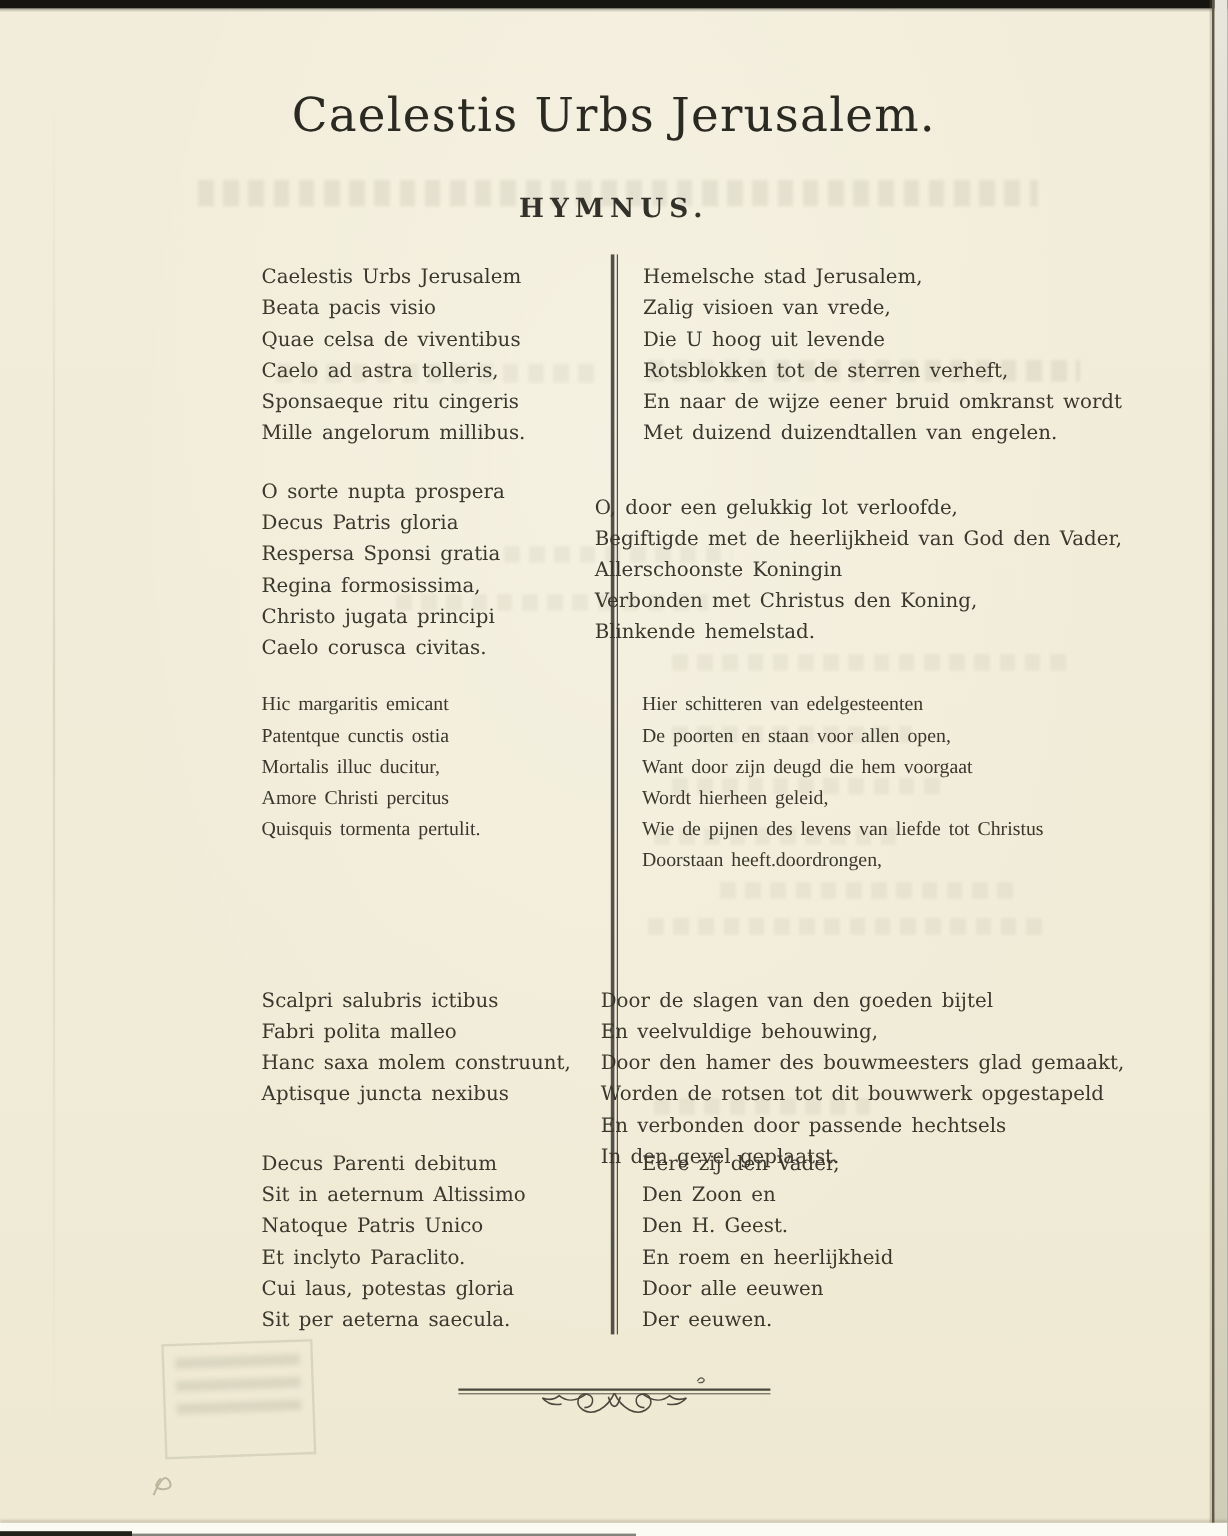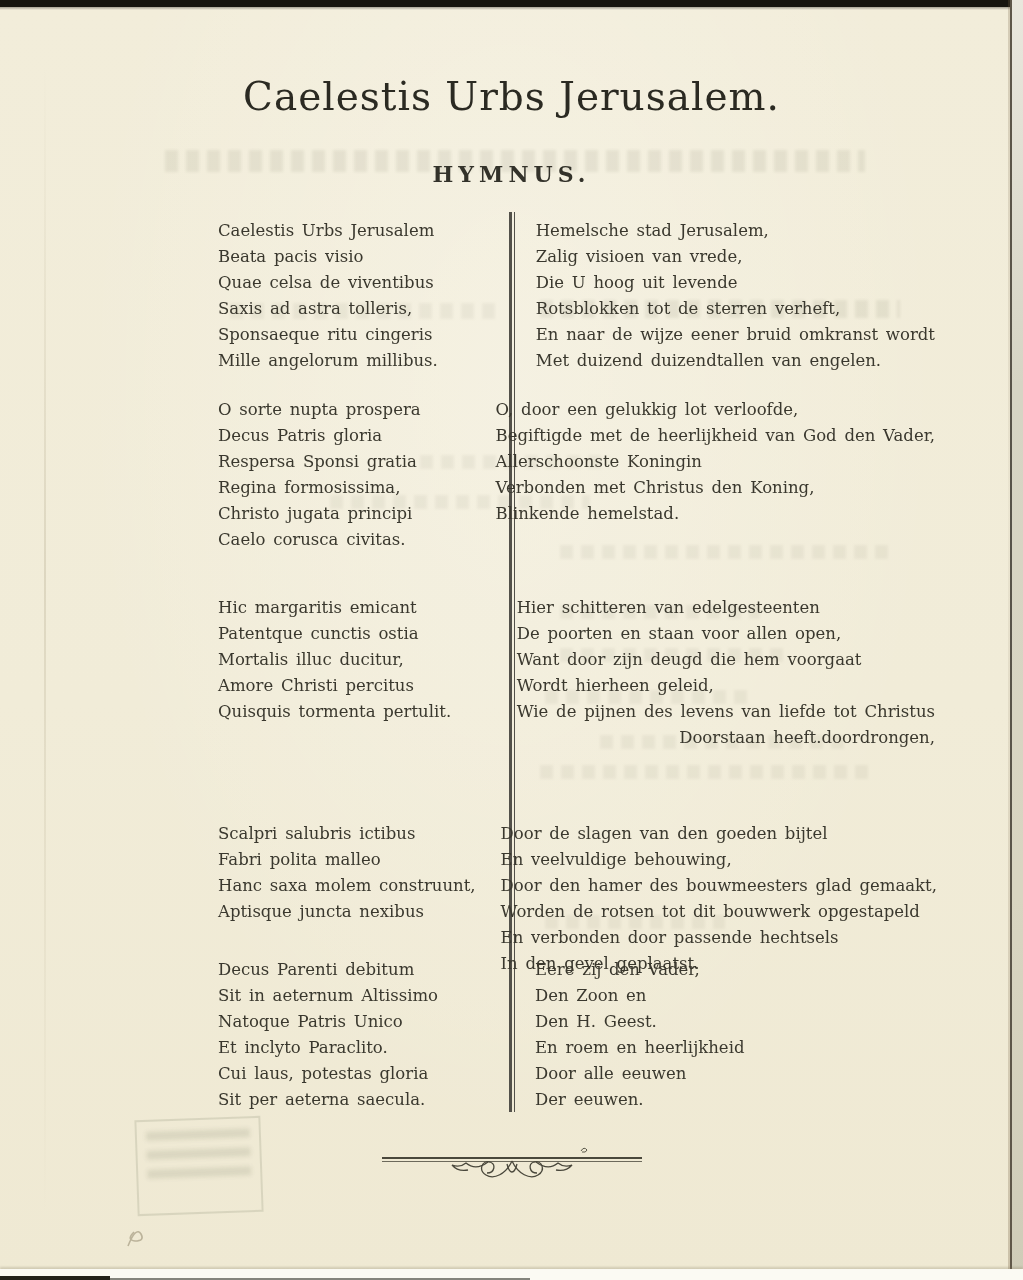--- a/index.html
+++ b/index.html
@@ -41,21 +41,21 @@
     font-size:39px;letter-spacing:1px;color:#2b2a22;}
   .subtitle{position:absolute;top:141px;left:0;width:100%;text-align:center;
     font-size:22px;font-weight:bold;letter-spacing:5px;color:#33322a;margin-top:20px;}
 
   
   #stanzas{position:absolute;top:0;left:0;width:100%;height:100%;}
   .stanza-row{position:absolute;left:218px;width:717px;display:flex;}
   .col{font-size:16.5px;line-height:26px;word-spacing:2.5px;white-space:nowrap;}
   .col-latin{width:292px;margin-right:25px;}
   .col-dutch{flex:1;}
-  .line.split{display:flex;justify-content:flex-end;white-space:nowrap;}
+  .line.split{display:flex;justify-content:flex-start;white-space:nowrap;}
   .divider{position:absolute;left:509px;top:212px;height:900px;width:0;
     border-left:3px solid #53514a;}
   .divider::after{content:"";position:absolute;left:2px;top:0;height:100%;width:1px;background:#53514a;}
 
   
   .stamp-ghost{position:absolute;left:136px;top:1118px;width:122px;height:92px;
     transform:rotate(-2deg);border:2px solid rgba(110,118,92,.22);opacity:.8;}
   .stamp-ghost i{display:block;height:9px;margin:10px 9px 0 9px;
     background:rgba(108,116,90,.20);filter:blur(2px);}
 
@@ -90,51 +90,51 @@
   <div class="title">Caelestis Urbs Jerusalem.</div>
   <div class="subtitle">HYMNUS.</div>
 
   <div class="divider"></div>
   <div id="stanzas">
       <div class="stanza-row" style="top: 218px; gap: 46px;">
         <div class="col col-latin">
           <div class="line">Caelestis Urbs Jerusalem</div>
           <div class="line">Beata pacis visio</div>
           <div class="line">Quae celsa de viventibus</div>
-          <div class="line">Saxis ad astra tolleris,</div>
+          <div class="line">Caelo ad astra tolleris,</div>
           <div class="line">Sponsaeque ritu cingeris</div>
           <div class="line">Mille angelorum millibus.</div>
         </div>
         <div class="col col-dutch">
           <div class="line">Hemelsche stad Jerusalem,</div>
           <div class="line">Zalig visioen van vrede,</div>
           <div class="line">Die U hoog uit levende</div>
           <div class="line">Rotsblokken tot de sterren verheft,</div>
           <div class="line">En naar de wijze eener bruid omkranst wordt</div>
           <div class="line">Met duizend duizendtallen van engelen.</div>
         </div>
       </div>
-      <div class="stanza-row" style="top: 397px;">
+      <div class="stanza-row" style="top: 397px; align-items: center;">
         <div class="col col-latin">
           <div class="line">O sorte nupta prospera</div>
           <div class="line">Decus Patris gloria</div>
           <div class="line">Respersa Sponsi gratia</div>
           <div class="line">Regina formosissima,</div>
           <div class="line">Christo jugata principi</div>
           <div class="line">Caelo corusca civitas.</div>
         </div>
         <div class="col col-dutch">
           <div class="line">O, door een gelukkig lot verloofde,</div>
           <div class="line">Begiftigde met de heerlijkheid van God den Vader,</div>
           <div class="line">Allerschoonste Koningin</div>
           <div class="line">Verbonden met Christus den Koning,</div>
           <div class="line">Blinkende hemelstad.</div>
         </div>
       </div>
-      <div class="stanza-row" style="top: 595px;">
+      <div class="stanza-row" style="top: 574px; font-family: Liberation Serif, serif;">
         <div class="col col-latin">
           <div class="line">Hic margaritis emicant</div>
           <div class="line">Patentque cunctis ostia</div>
           <div class="line">Mortalis illuc ducitur,</div>
           <div class="line">Amore Christi percitus</div>
           <div class="line">Quisquis tormenta pertulit.</div>
         </div>
         <div class="col col-dutch">
           <div class="line">Hier schitteren van edelgesteenten</div>
           <div class="line">De poorten en staan voor allen open,</div>

